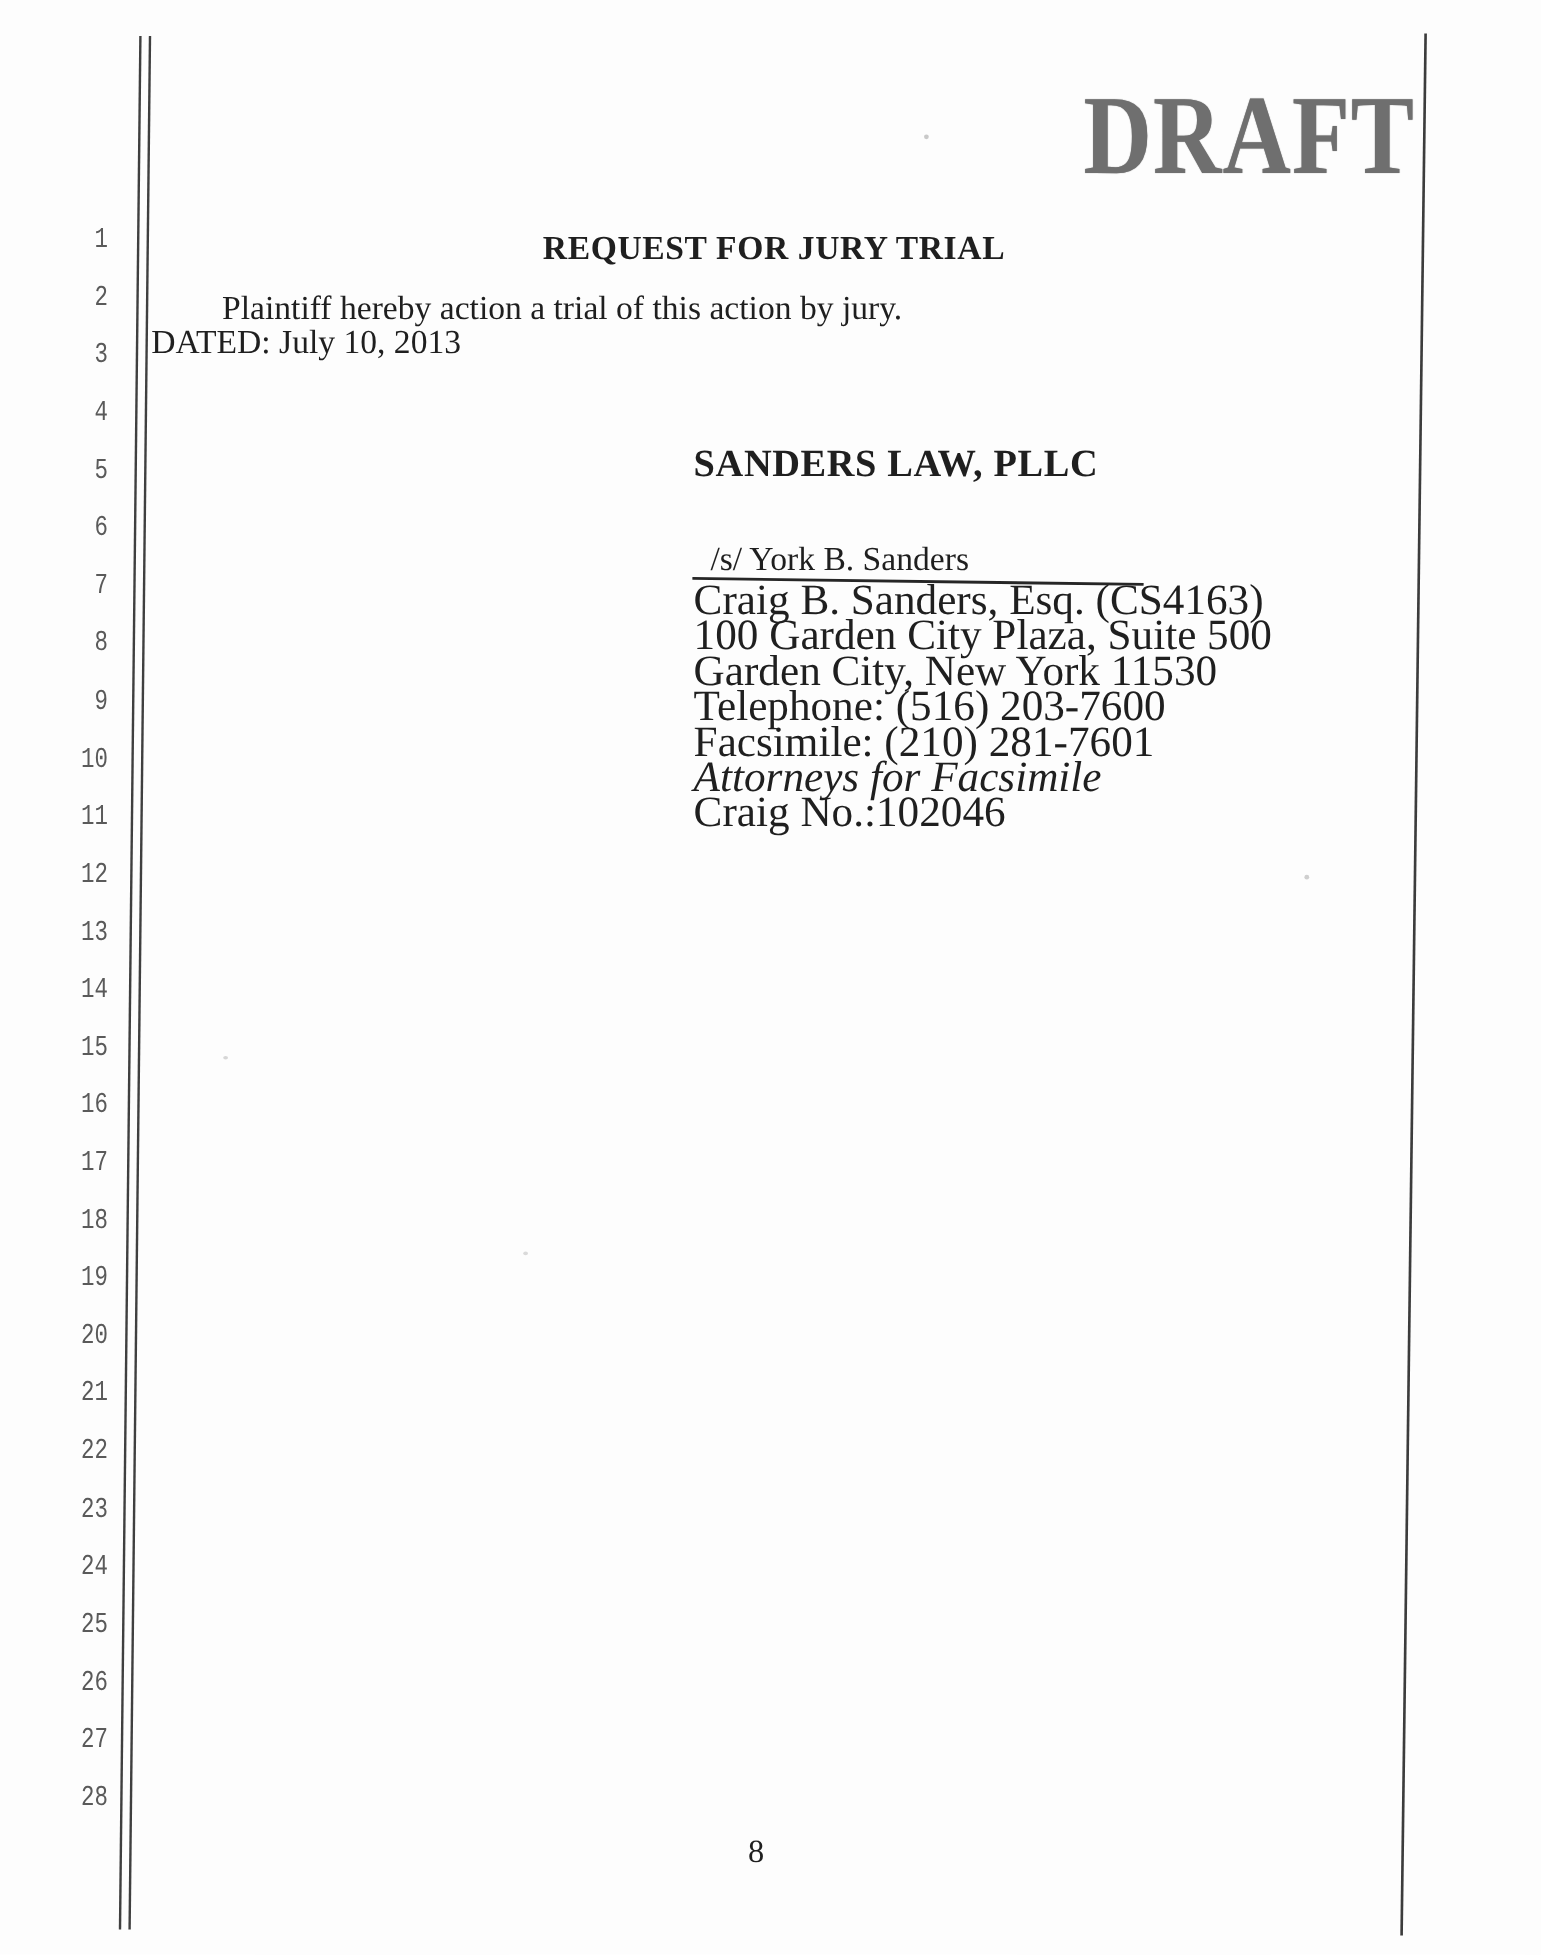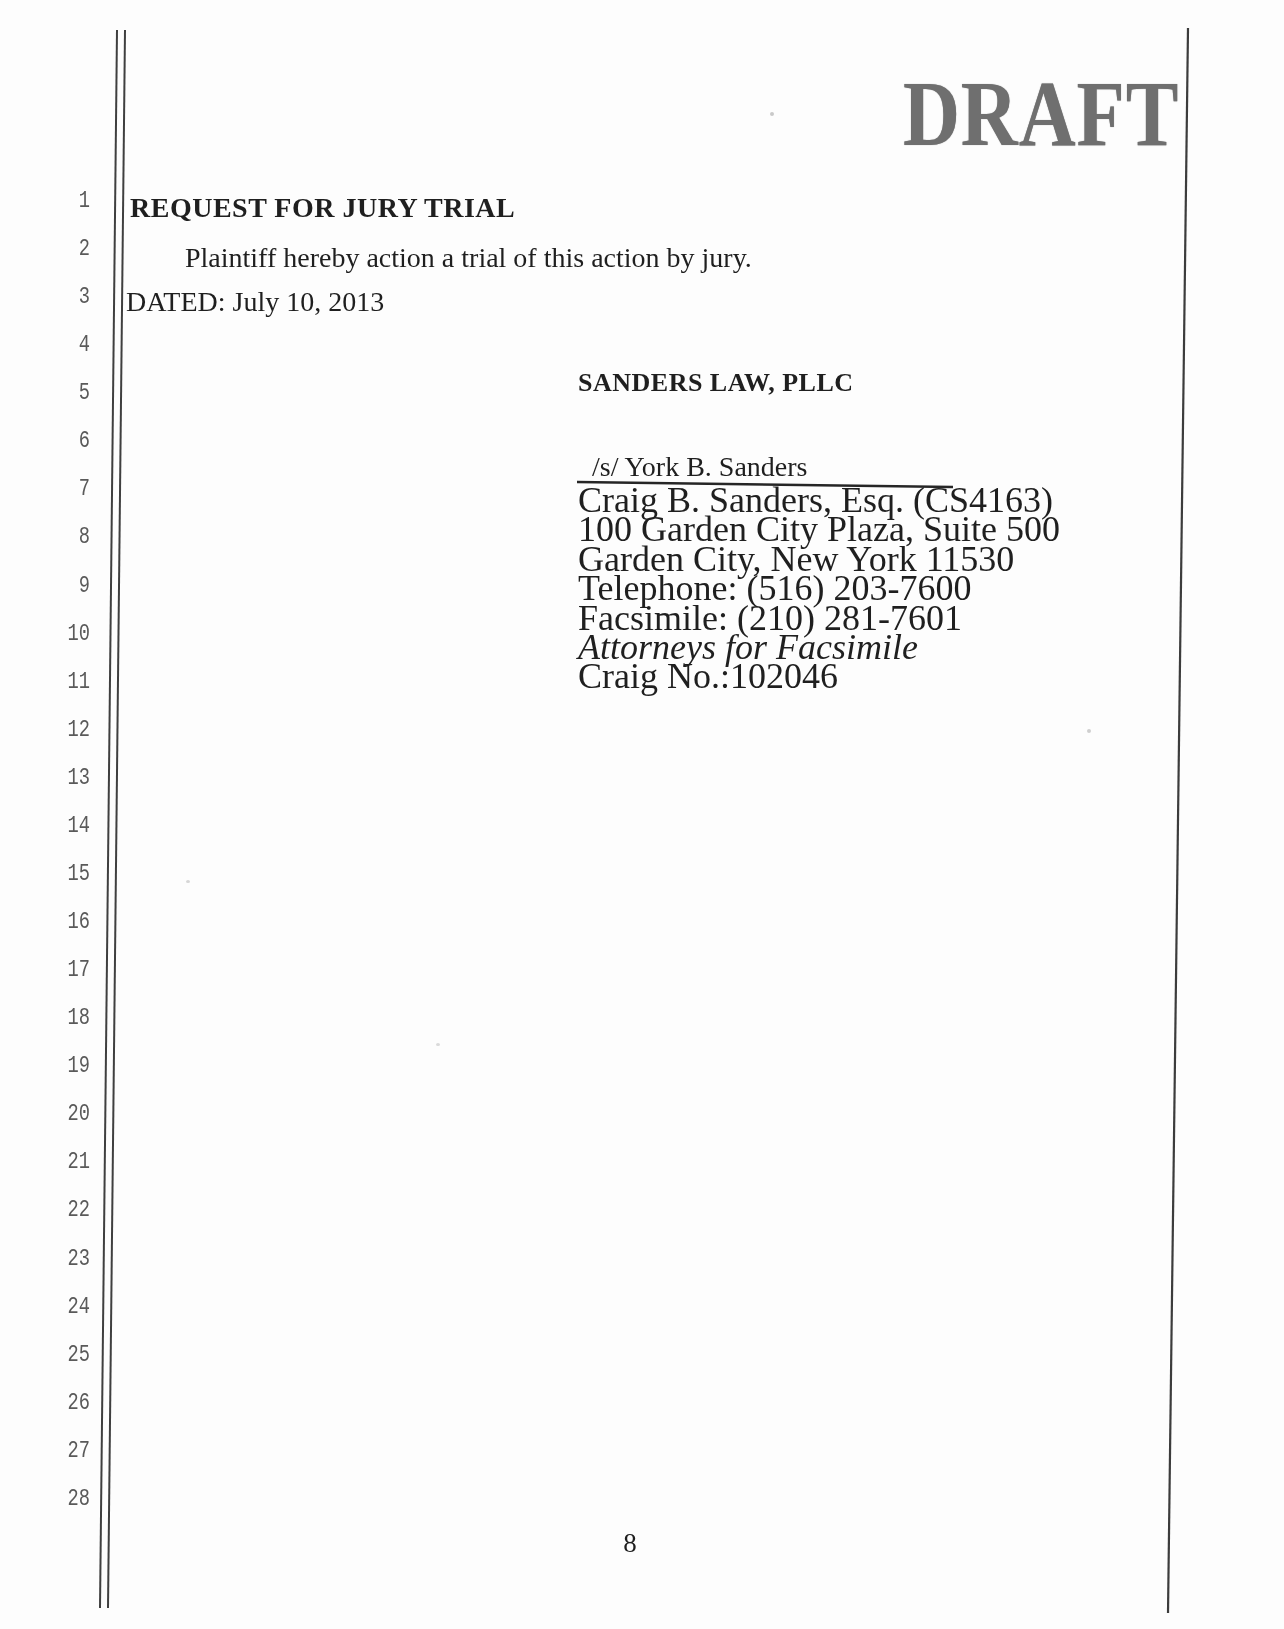--- a/index.html
+++ b/index.html
@@ -49,46 +49,46 @@
     line-height: 24px;
     color: var(--lineno, #5a5a5a);
     transform: scaleX(0.78);
     transform-origin: right top;
   }
   .heading {
     position: absolute;
     left: 130px;
     top: 192px;
     width: 1030px;
-    text-align: left;
+    text-align: center;
     font-weight: bold;
     font-size: 28px;
     letter-spacing: 0.5px;
     white-space: nowrap;
   }
   .para {
     position: absolute;
     left: 185px;
     top: 242px;
     font-size: 28px;
     white-space: nowrap;
   }
   .dated {
     position: absolute;
     left: 126px;
-    top: 286px;
+    top: 270px;
     font-size: 28px;
     white-space: nowrap;
   }
   .firm {
     position: absolute;
     left: 578px;
     top: 368px;
     font-weight: bold;
-    font-size: 26px;
+    font-size: 32px;
     letter-spacing: 0.5px;
     white-space: nowrap;
   }
   .sig {
     position: absolute;
     left: 592px;
     top: 451px;
     font-size: 28px;
     white-space: nowrap;
   }

